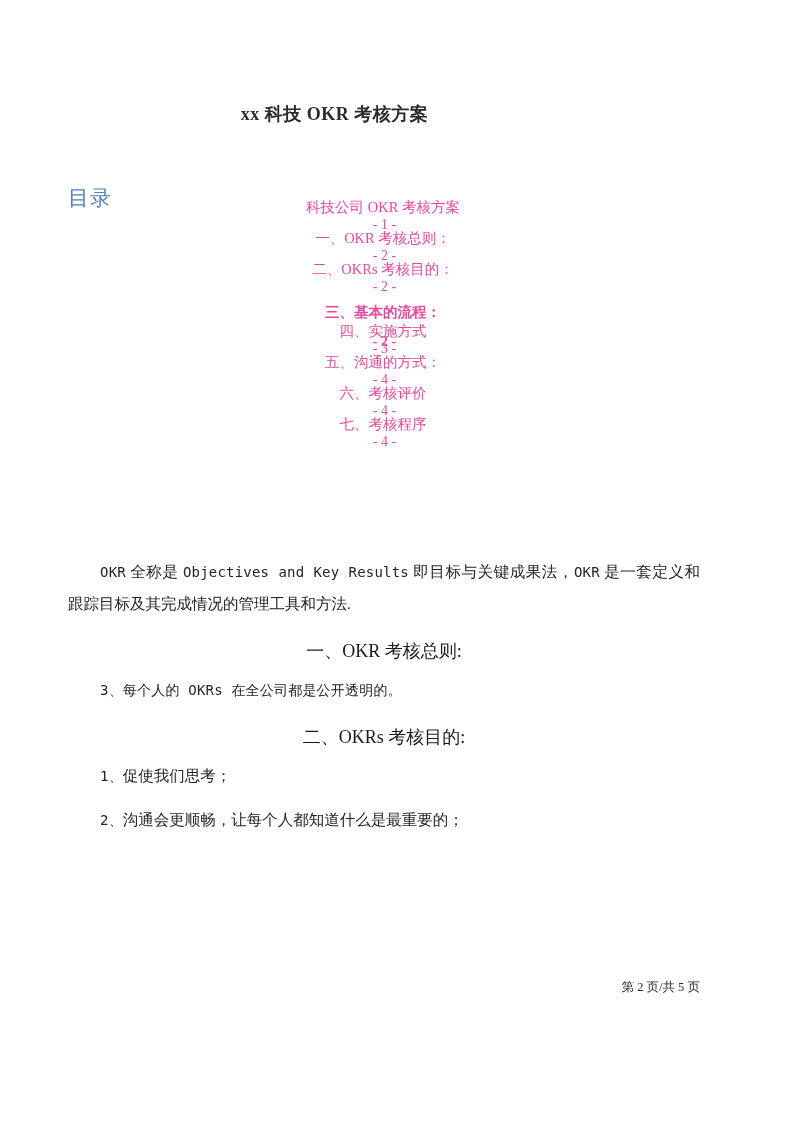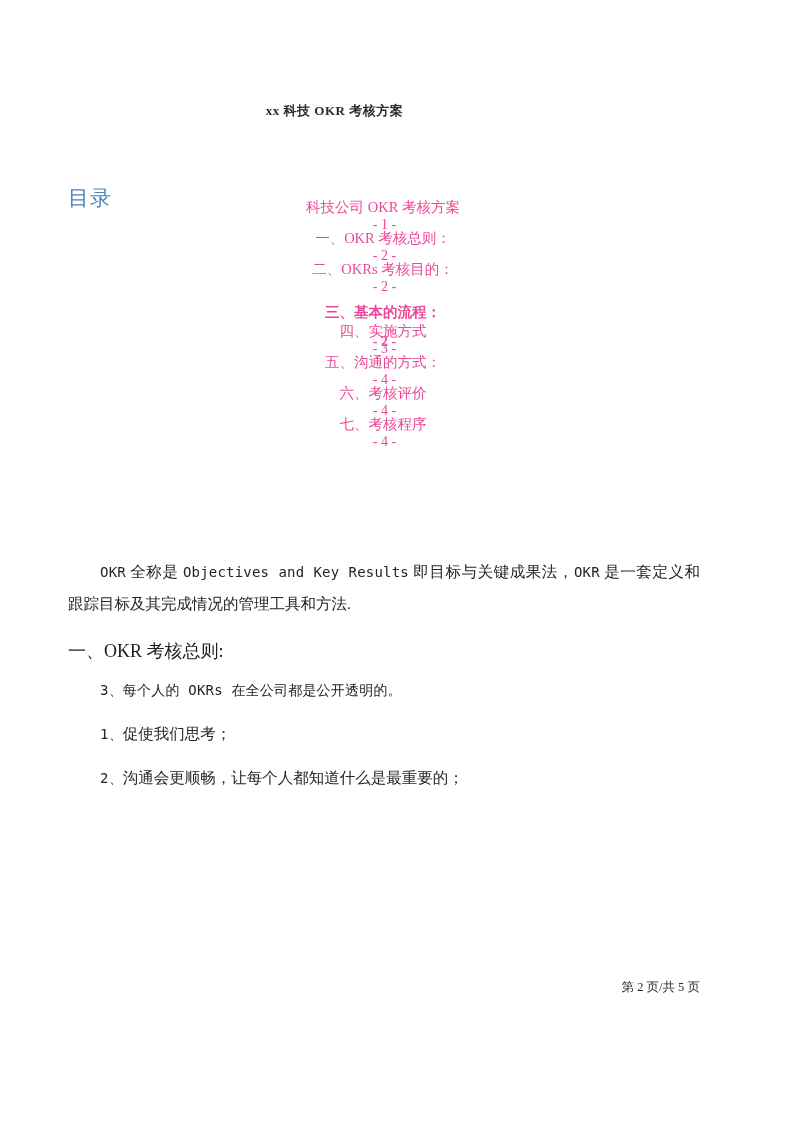--- a/index.html
+++ b/index.html
@@ -18,21 +18,21 @@
     -webkit-font-smoothing: antialiased;
   }
 
   
   .doc-title {
     position: absolute;
     left: 0;
     top: 102px;
     width: 669px;
     text-align: center;
-    font-size: 13px;
+    font-size: 18px;
     font-weight: bold;
     letter-spacing: 0.5px;
     color: #2b2b2b;
     font-family: "Liberation Serif", "DejaVu Serif", serif;
   }
 
   
   .toc-heading {
     position: absolute;
     left: 68px;
@@ -112,20 +112,21 @@
     font-size: 14px;
     letter-spacing: 0.2px;
   }
   .sect-heading {
     font-size: 18px;
     line-height: 34px;
     margin: 14px 0 6px 0;
     color: #1b1b1b;
     font-family: "Liberation Serif", "DejaVu Serif", serif;
     font-weight: normal;
+    text-align: center;
   }
   .item {
     font-size: 15.5px;
     line-height: 32px;
     text-indent: 32px;
     text-align: justify;
     margin: 0 0 12px 0;
     color: #262626;
   }
   .item .mono {
@@ -208,20 +209,21 @@
   <div class="body">
 
     <p class="para"><span class="mono">OKR</span><span> 全称是 </span><span class="mono">Objectives and Key Results</span><span> 即目标与关键成果法，</span><span class="mono">OKR</span><span> 是一套定义和跟踪目标及其完成情况的管理工具和方法.</span></p>
 
     <h2 class="sect-heading">一、OKR 考核总则:</h2>
 
 
 
     <p class="item"><span class="mono">3、</span><span class="mono">每个人的 OKRs 在全公司都是公开透明的。</span></p>
 
+    <h2 class="sect-heading">二、OKRs 考核目的:</h2>
 
     <p class="item"><span class="mono">1、</span><span>促使我们思考；</span></p>
 
     <p class="item"><span class="mono">2、</span><span>沟通会更顺畅，让每个人都知道什么是最重要的；</span></p>
 
   </div>
 
   <div class="footer">第 2 页/共 5 页</div>
 
 </div>

